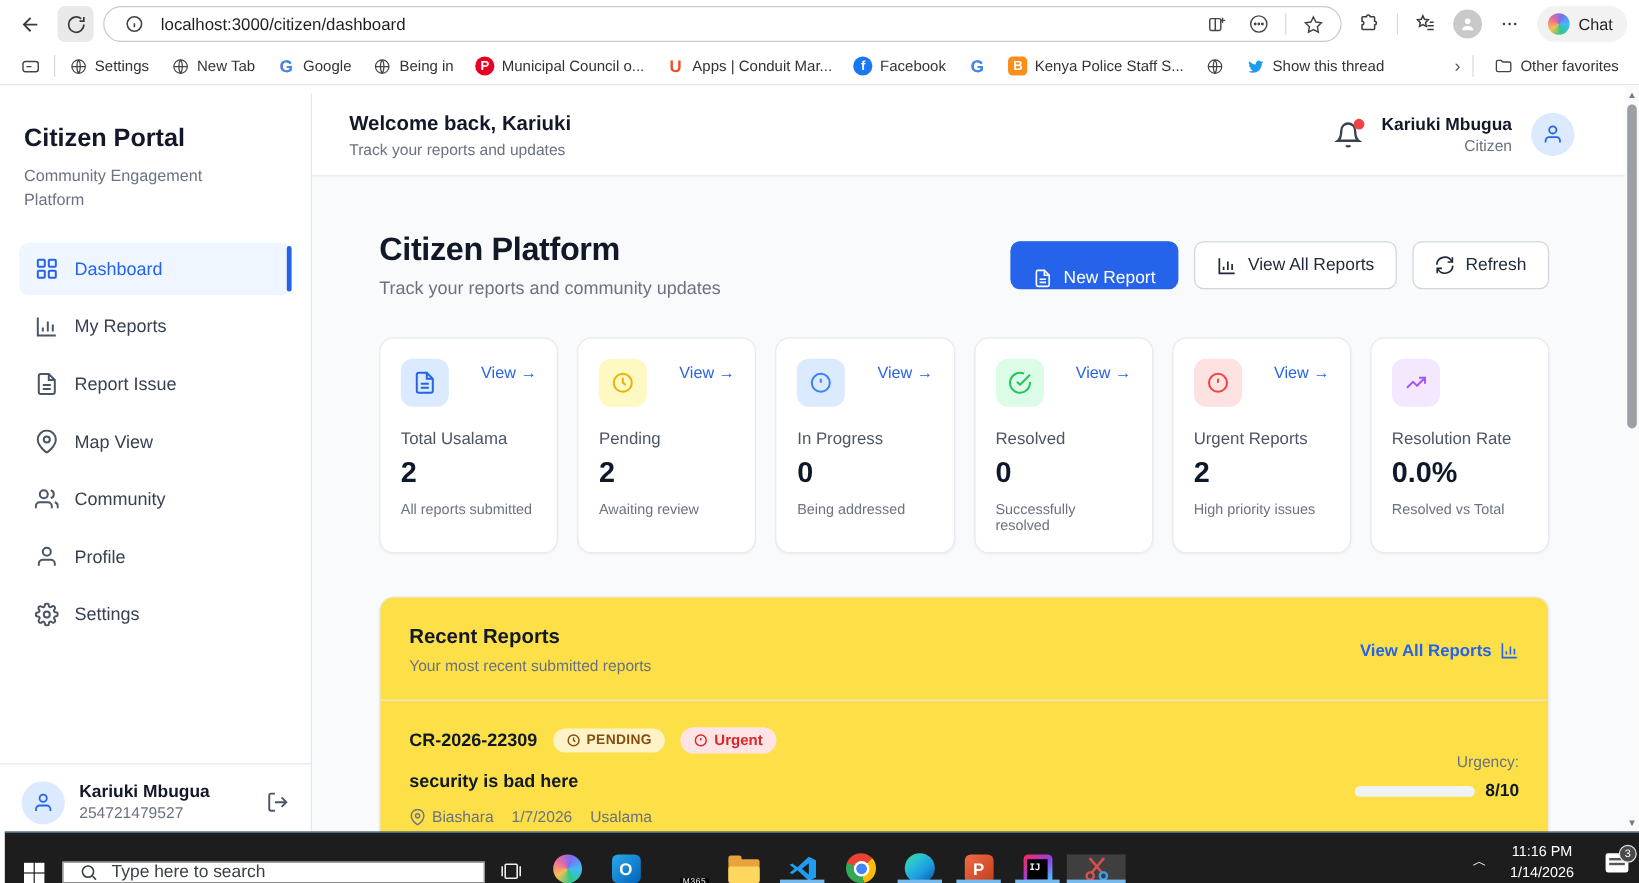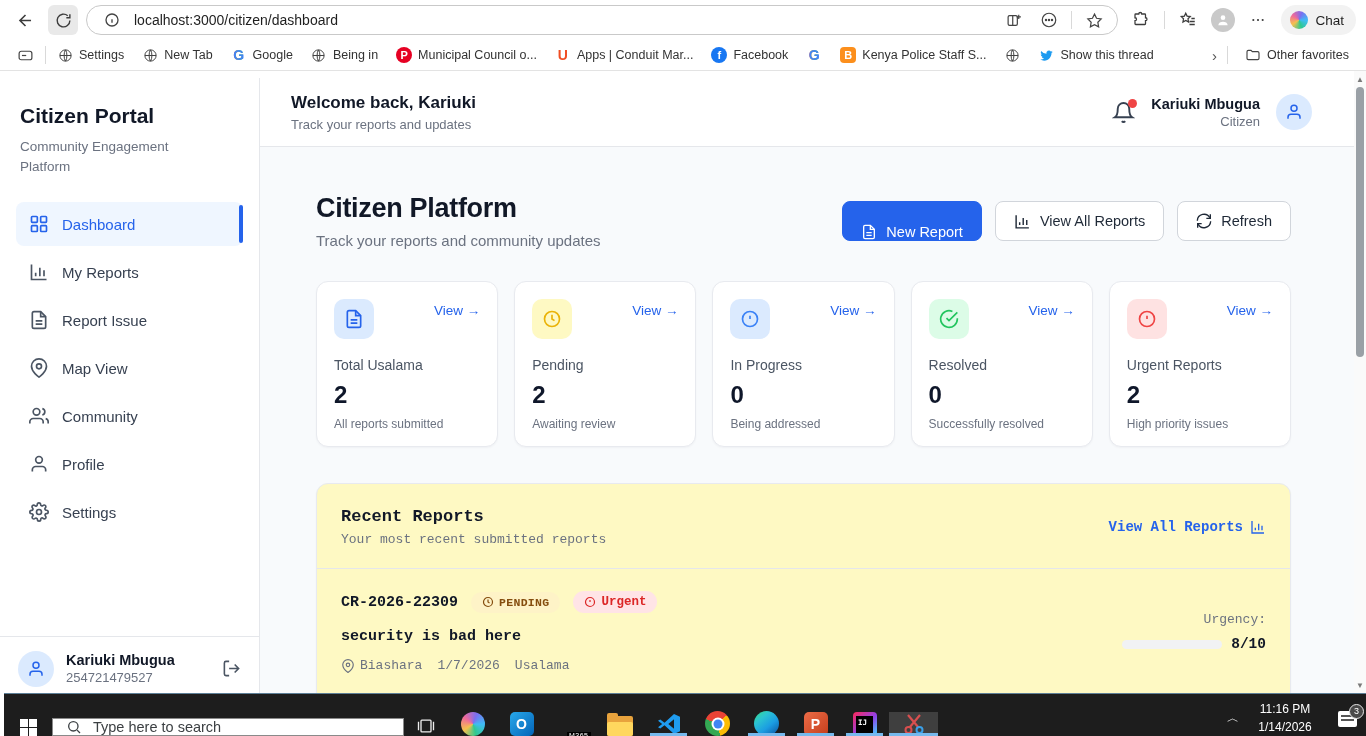--- a/index.html
+++ b/index.html
@@ -71,21 +71,21 @@
   .card-label { margin-top:18px; font-size:14px; color:#4b5563; }
   .card-value { margin-top:8px; font-size:24px; font-weight:bold; color:#0f172a; }
   .card-sub { margin-top:8px; font-size:12px; color:#6b7280; }
   .ib-blue { background:#dbeafe; color:#2563eb; }
   .ib-yellow { background:#fef9c3; color:#eab308; }
   .ib-blue2 { background:#dbeafe; color:#3b82f6; }
   .ib-green { background:#dcfce7; color:#22c55e; }
   .ib-red { background:#fee2e2; color:#ef4444; }
   .ib-purple { background:#f3e8ff; color:#a855f7; }
 
-  .recent { margin-top:36px; background:#fef9c3; border:1px solid #e8eaef; border-radius:12px 12px 0 0; box-shadow:0 1px 2px rgba(16,24,40,.04);font-family:Liberation Mono, monospace; }
+  .recent { margin-top:36px; background:#fde047; border:1px solid #e8eaef; border-radius:12px 12px 0 0; box-shadow:0 1px 2px rgba(16,24,40,.04); }
   .recent-head { padding:23px 24px 21px; display:flex; align-items:center; justify-content:space-between; border-bottom:1px solid #e5e7eb; }
   .rh-title { font-size:17px; font-weight:bold; color:#111827; }
   .rh-sub { font-size:13px; color:#6b7280; margin-top:6px; }
   .rh-link { display:flex; align-items:center; gap:7px; color:#2563eb; font-size:14px; font-weight:600; }
   .report-row { padding:22px 24px 20px; display:flex; justify-content:space-between; border-bottom:1px solid #e5e7eb; }
   .rr-id-line { display:flex; align-items:center; gap:13px; }
   .rr-id { font-size:15px; font-weight:bold; color:#111827; }
   .badge { display:flex; align-items:center; gap:5px; border-radius:999px; padding:4px 11px; font-weight:600; }
   .badge.pending { background:#fef3c7; color:#854d0e; font-size:11.5px; letter-spacing:.3px; }
   .badge.urgent { background:#ffe4e6; color:#dc2626; font-size:12.5px; }
@@ -508,20 +508,34 @@
                   <circle cx="12" cy="12" r="9"></circle>
                   <path d="M12 8v4M12 16h.01"></path>
                 </svg>
             </div>
             <span class="view-link">View →</span>
           </div>
           <div class="card-label">Urgent Reports</div>
           <div class="card-value">2</div>
           <div class="card-sub">High priority issues</div>
         </div>
+        <div class="card">
+          <div class="card-top">
+            <div class="icon-box ib-purple">
+              <svg width="20" height="20" viewBox="0 0 24 24" fill="none" stroke="currentColor" stroke-width="2">
+                  <path d="M3 17l6-6 4 4 8-8"></path>
+                  <path d="M15 7h6v6"></path>
+                </svg>
+            </div>
+            <span class="view-link"></span>
+          </div>
+          <div class="card-label">Resolution Rate</div>
+          <div class="card-value">0.0%</div>
+          <div class="card-sub">Resolved vs Total</div>
+        </div>
       </div>
 
       <div class="recent">
         <div class="recent-head">
           <div>
             <div class="rh-title">Recent Reports</div>
             <div class="rh-sub">Your most recent submitted reports</div>
           </div>
           <div class="rh-link">
             <span>View All Reports</span>

